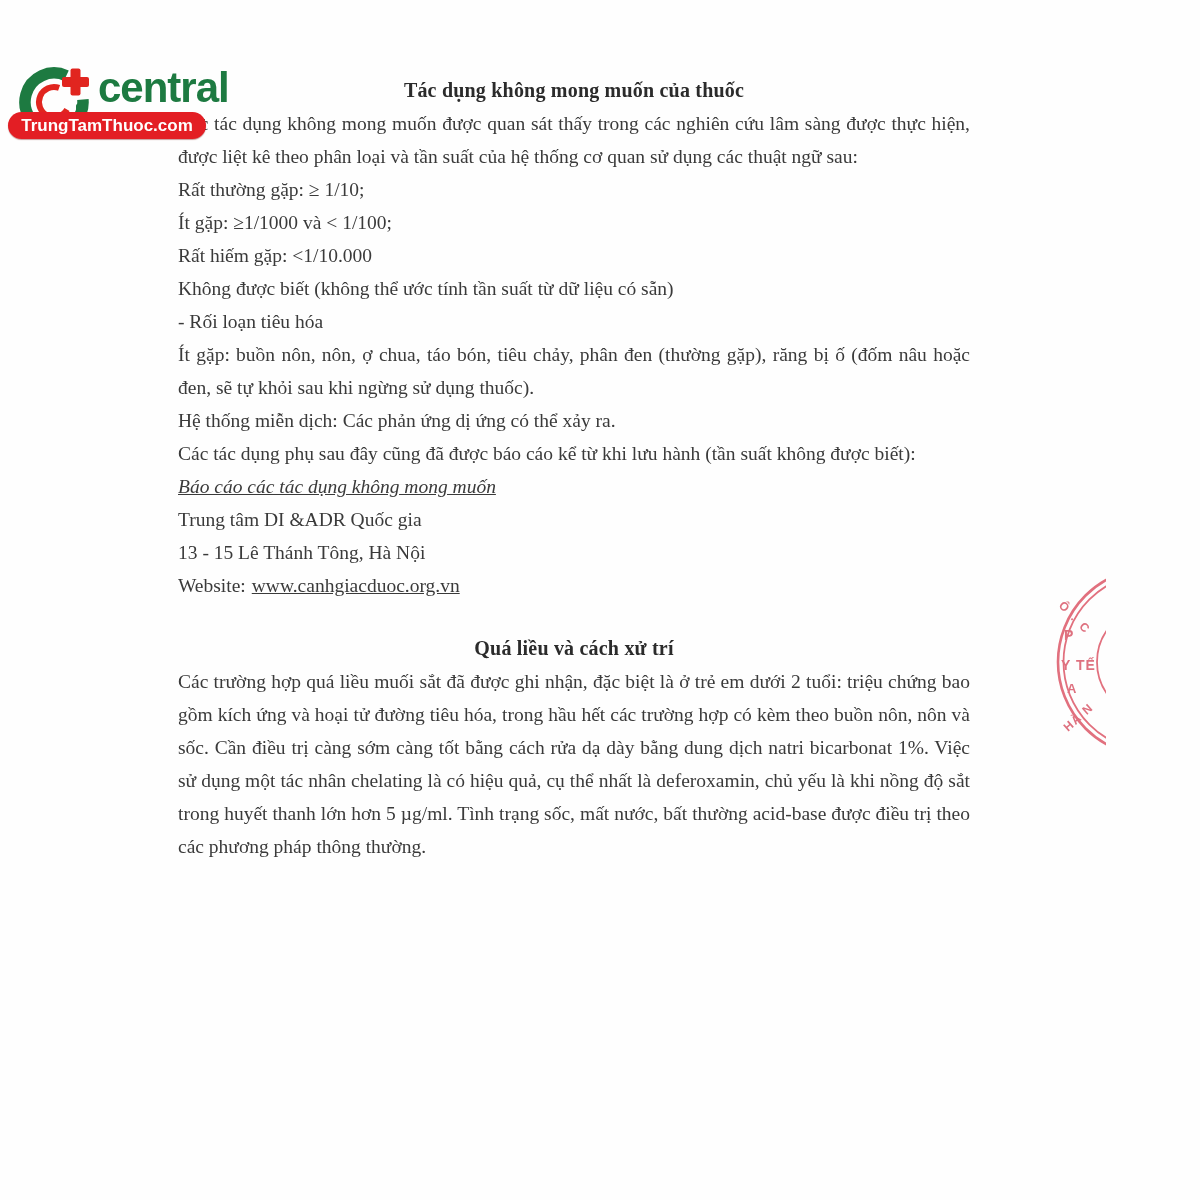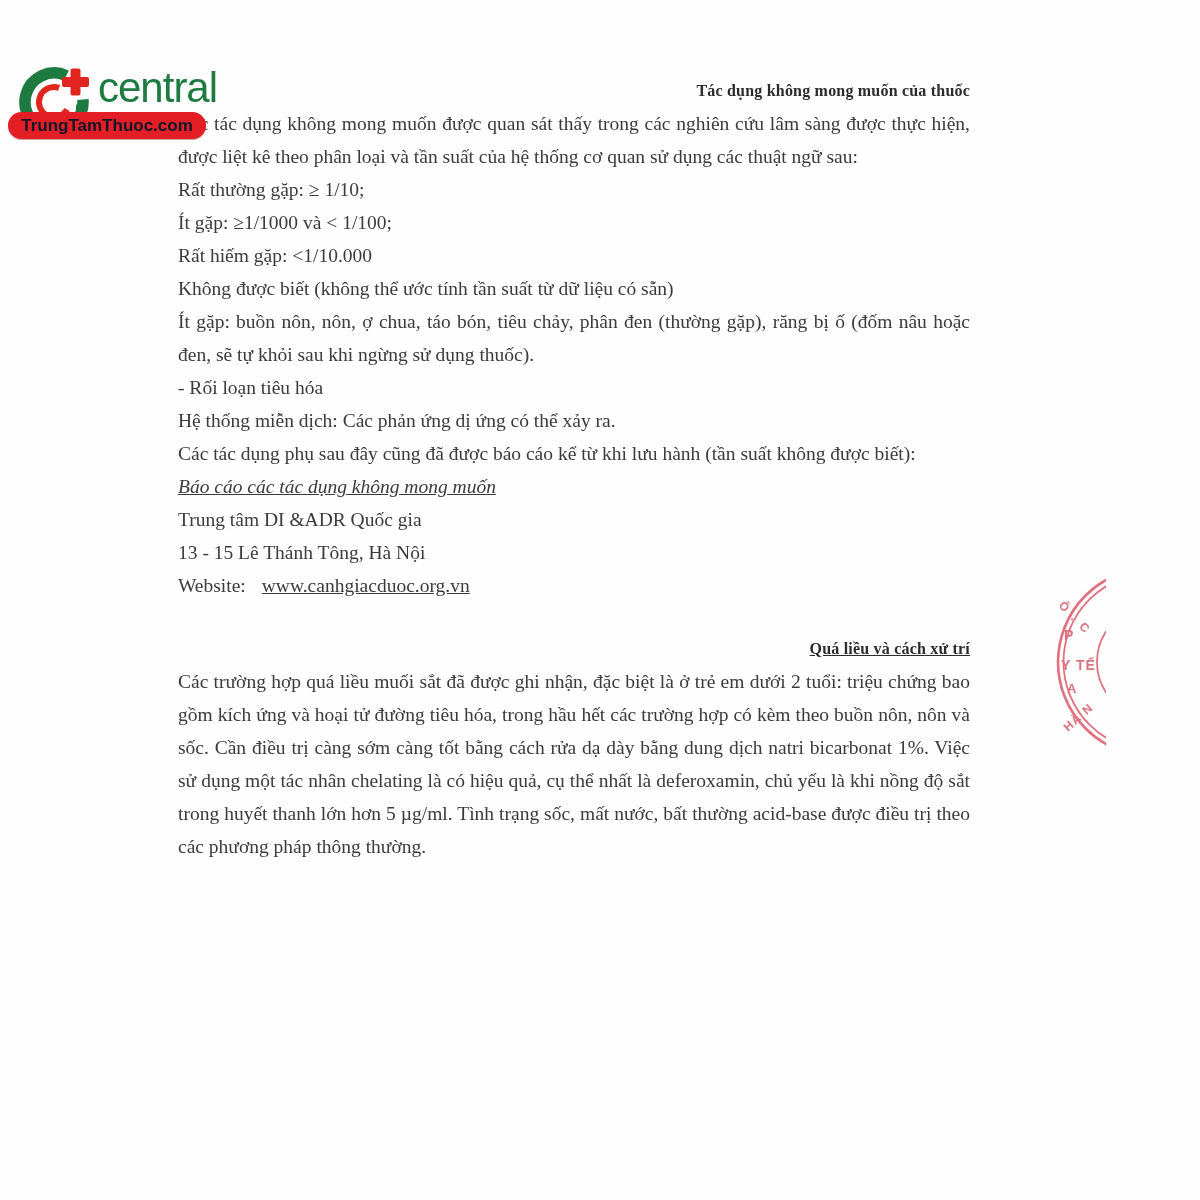--- a/index.html
+++ b/index.html
@@ -9,44 +9,44 @@
   }
   .page{position:absolute;inset:0;background:#fefefe;}
 
   
   .content{
     position:absolute;left:178px;top:74px;width:792px;
     color:#3a3a3a;font-size:19.5px;line-height:33px;text-align:justify;
   }
   .content p{margin:0;}
   .doc-heading{
-    font-weight:bold;color:#2b2b2b;text-align:right;font-size:16px;
+    font-weight:bold;color:#2b2b2b;text-align:center;font-size:20px;
     letter-spacing:0.2px;
   }
-  .heading-gap{margin-top:30px !important;text-decoration:underline;}
+  .heading-gap{margin-top:30px !important;}
   .italic-underline{font-style:italic;text-decoration:underline;}
-  .url{text-decoration:underline;margin-left:16px;}
+  .url{text-decoration:underline;margin-left:6px;}
 
   
   .logo{position:absolute;left:0;top:26px;width:300px;height:120px;z-index:6;}
   .logo-icon{position:absolute;left:12px;top:34px;}
   .brand{
     position:absolute;left:98px;top:40px;
-    font-family:"Liberation Sans", sans-serif;font-weight:normal;
+    font-family:"Liberation Sans", sans-serif;font-weight:bold;
     font-size:42px;line-height:44px;letter-spacing:-1px;color:#1d7a41;
   }
   .tagline{
     position:absolute;left:112px;top:88px;
     font-family:"Liberation Sans", sans-serif;font-weight:bold;
     font-size:16px;letter-spacing:2.5px;color:#1d7a41;
   }
   .banner{
     position:absolute;left:8px;top:112px;width:198px;height:27px;
     background:#e31e24;border-radius:14px;z-index:7;
-    color:#0f172a;font-family:"Liberation Sans", sans-serif;font-weight:bold;
+    color:#ffffff;font-family:"Liberation Sans", sans-serif;font-weight:bold;
     font-size:17px;line-height:27px;text-align:center;
     box-shadow:0 1px 1px rgba(120,10,10,0.4);
   }
 
   
   .stamp{position:absolute;left:1048px;top:556px;opacity:0.85;z-index:3;}
   .stamp text{
     font-family:"Liberation Sans", sans-serif;font-weight:bold;fill:#d9596a;
   }
 </style>
@@ -55,22 +55,22 @@
 
 <div class="page">
 
   <div class="content">
     <p class="doc-heading">Tác dụng không mong muốn của thuốc</p>
     <p>Các tác dụng không mong muốn được quan sát thấy trong các nghiên cứu lâm sàng được thực hiện, được liệt kê theo phân loại và tần suất của hệ thống cơ quan sử dụng các thuật ngữ sau:</p>
     <p>Rất thường gặp: ≥ 1/10;</p>
     <p>Ít gặp: ≥1/1000 và &lt; 1/100;</p>
     <p>Rất hiếm gặp: &lt;1/10.000</p>
     <p>Không được biết (không thể ước tính tần suất từ dữ liệu có sẵn)</p>
+    <p>- Rối loạn tiêu hóa</p>
     <p>Ít gặp: buồn nôn, nôn, ợ chua, táo bón, tiêu chảy, phân đen (thường gặp), răng bị ố (đốm nâu hoặc đen, sẽ tự khỏi sau khi ngừng sử dụng thuốc).</p>
-    <p>- Rối loạn tiêu hóa</p>
     <p>Hệ thống miễn dịch: Các phản ứng dị ứng có thể xảy ra.</p>
     <p>Các tác dụng phụ sau đây cũng đã được báo cáo kể từ khi lưu hành (tần suất không được biết):</p>
     <p class="italic-underline">Báo cáo các tác dụng không mong muốn</p>
     <p>Trung tâm DI &amp;ADR Quốc gia</p>
     <p>13 - 15 Lê Thánh Tông, Hà Nội</p>
     <p><span>Website:</span><span class="url">www.canhgiacduoc.org.vn</span></p>
     <p class="doc-heading heading-gap">Quá liều và cách xử trí</p>
     <p>Các trường hợp quá liều muối sắt đã được ghi nhận, đặc biệt là ở trẻ em dưới 2 tuổi: triệu chứng bao gồm kích ứng và hoại tử đường tiêu hóa, trong hầu hết các trường hợp có kèm theo buồn nôn, nôn và sốc. Cần điều trị càng sớm càng tốt bằng cách rửa dạ dày bằng dung dịch natri bicarbonat 1%. Việc sử dụng một tác nhân chelating là có hiệu quả, cụ thể nhất là deferoxamin, chủ yếu là khi nồng độ sắt trong huyết thanh lớn hơn 5 µg/ml. Tình trạng sốc, mất nước, bất thường acid-base được điều trị theo các phương pháp thông thường.</p>
   </div>
 

